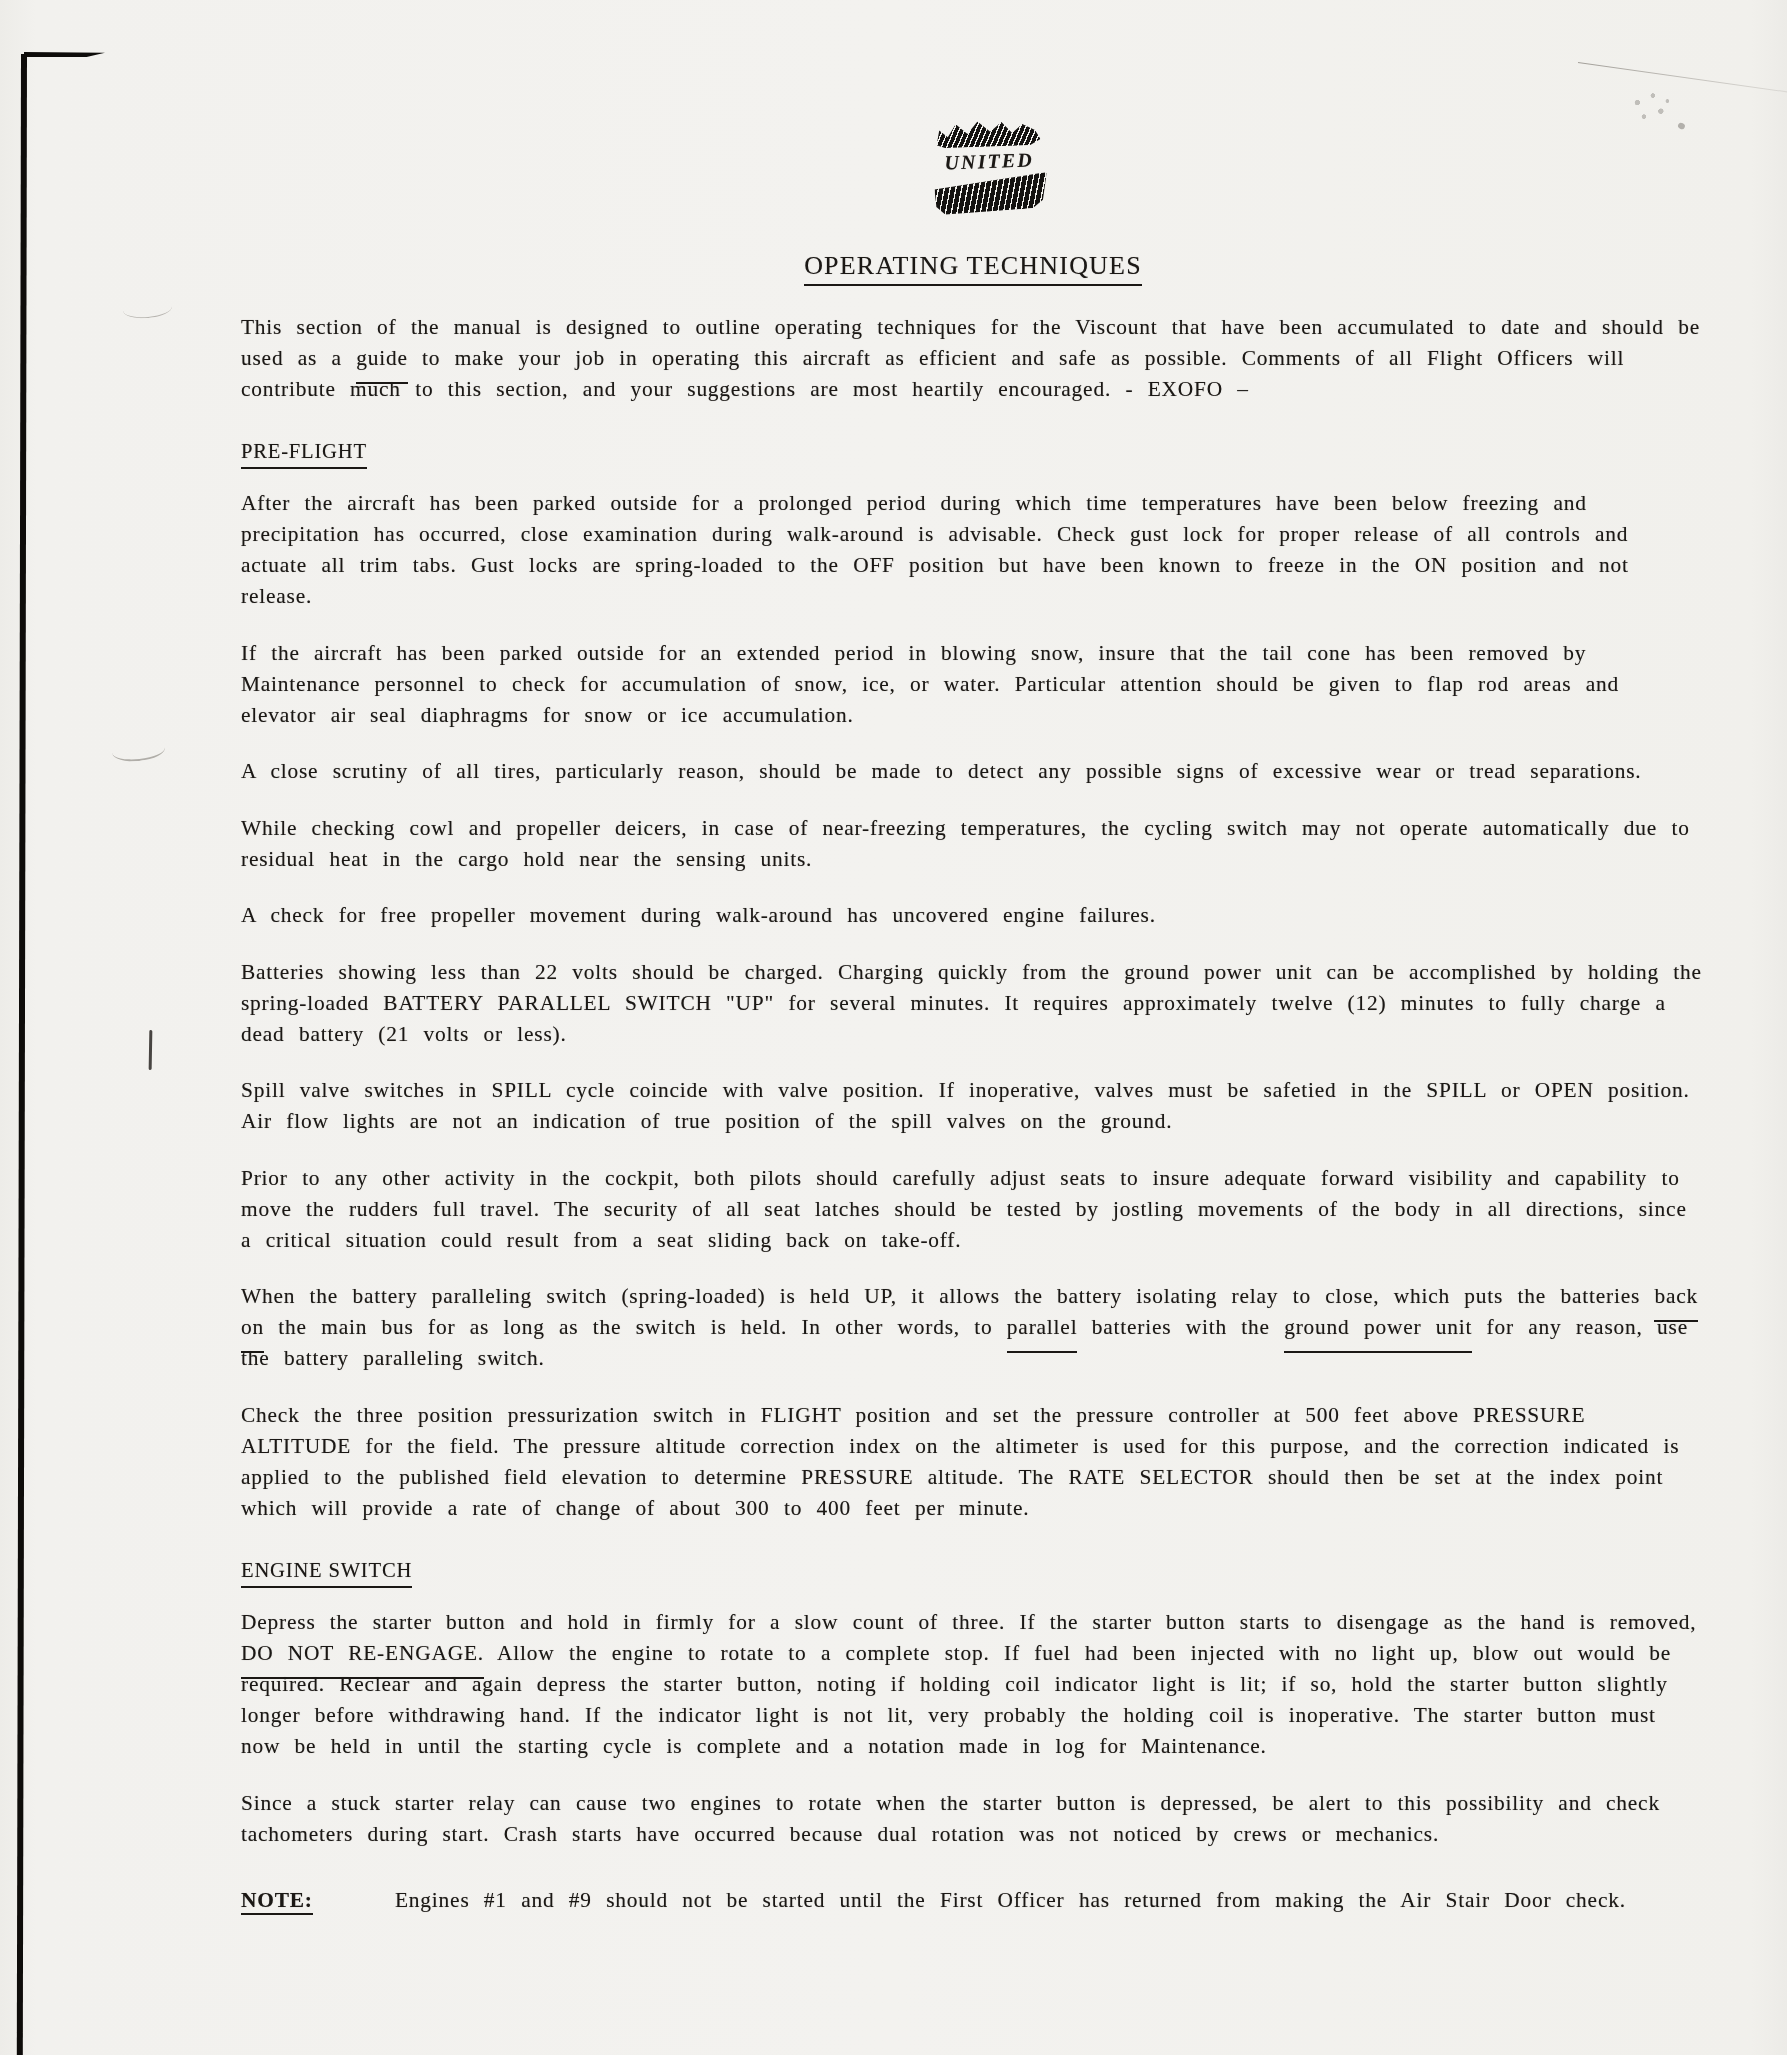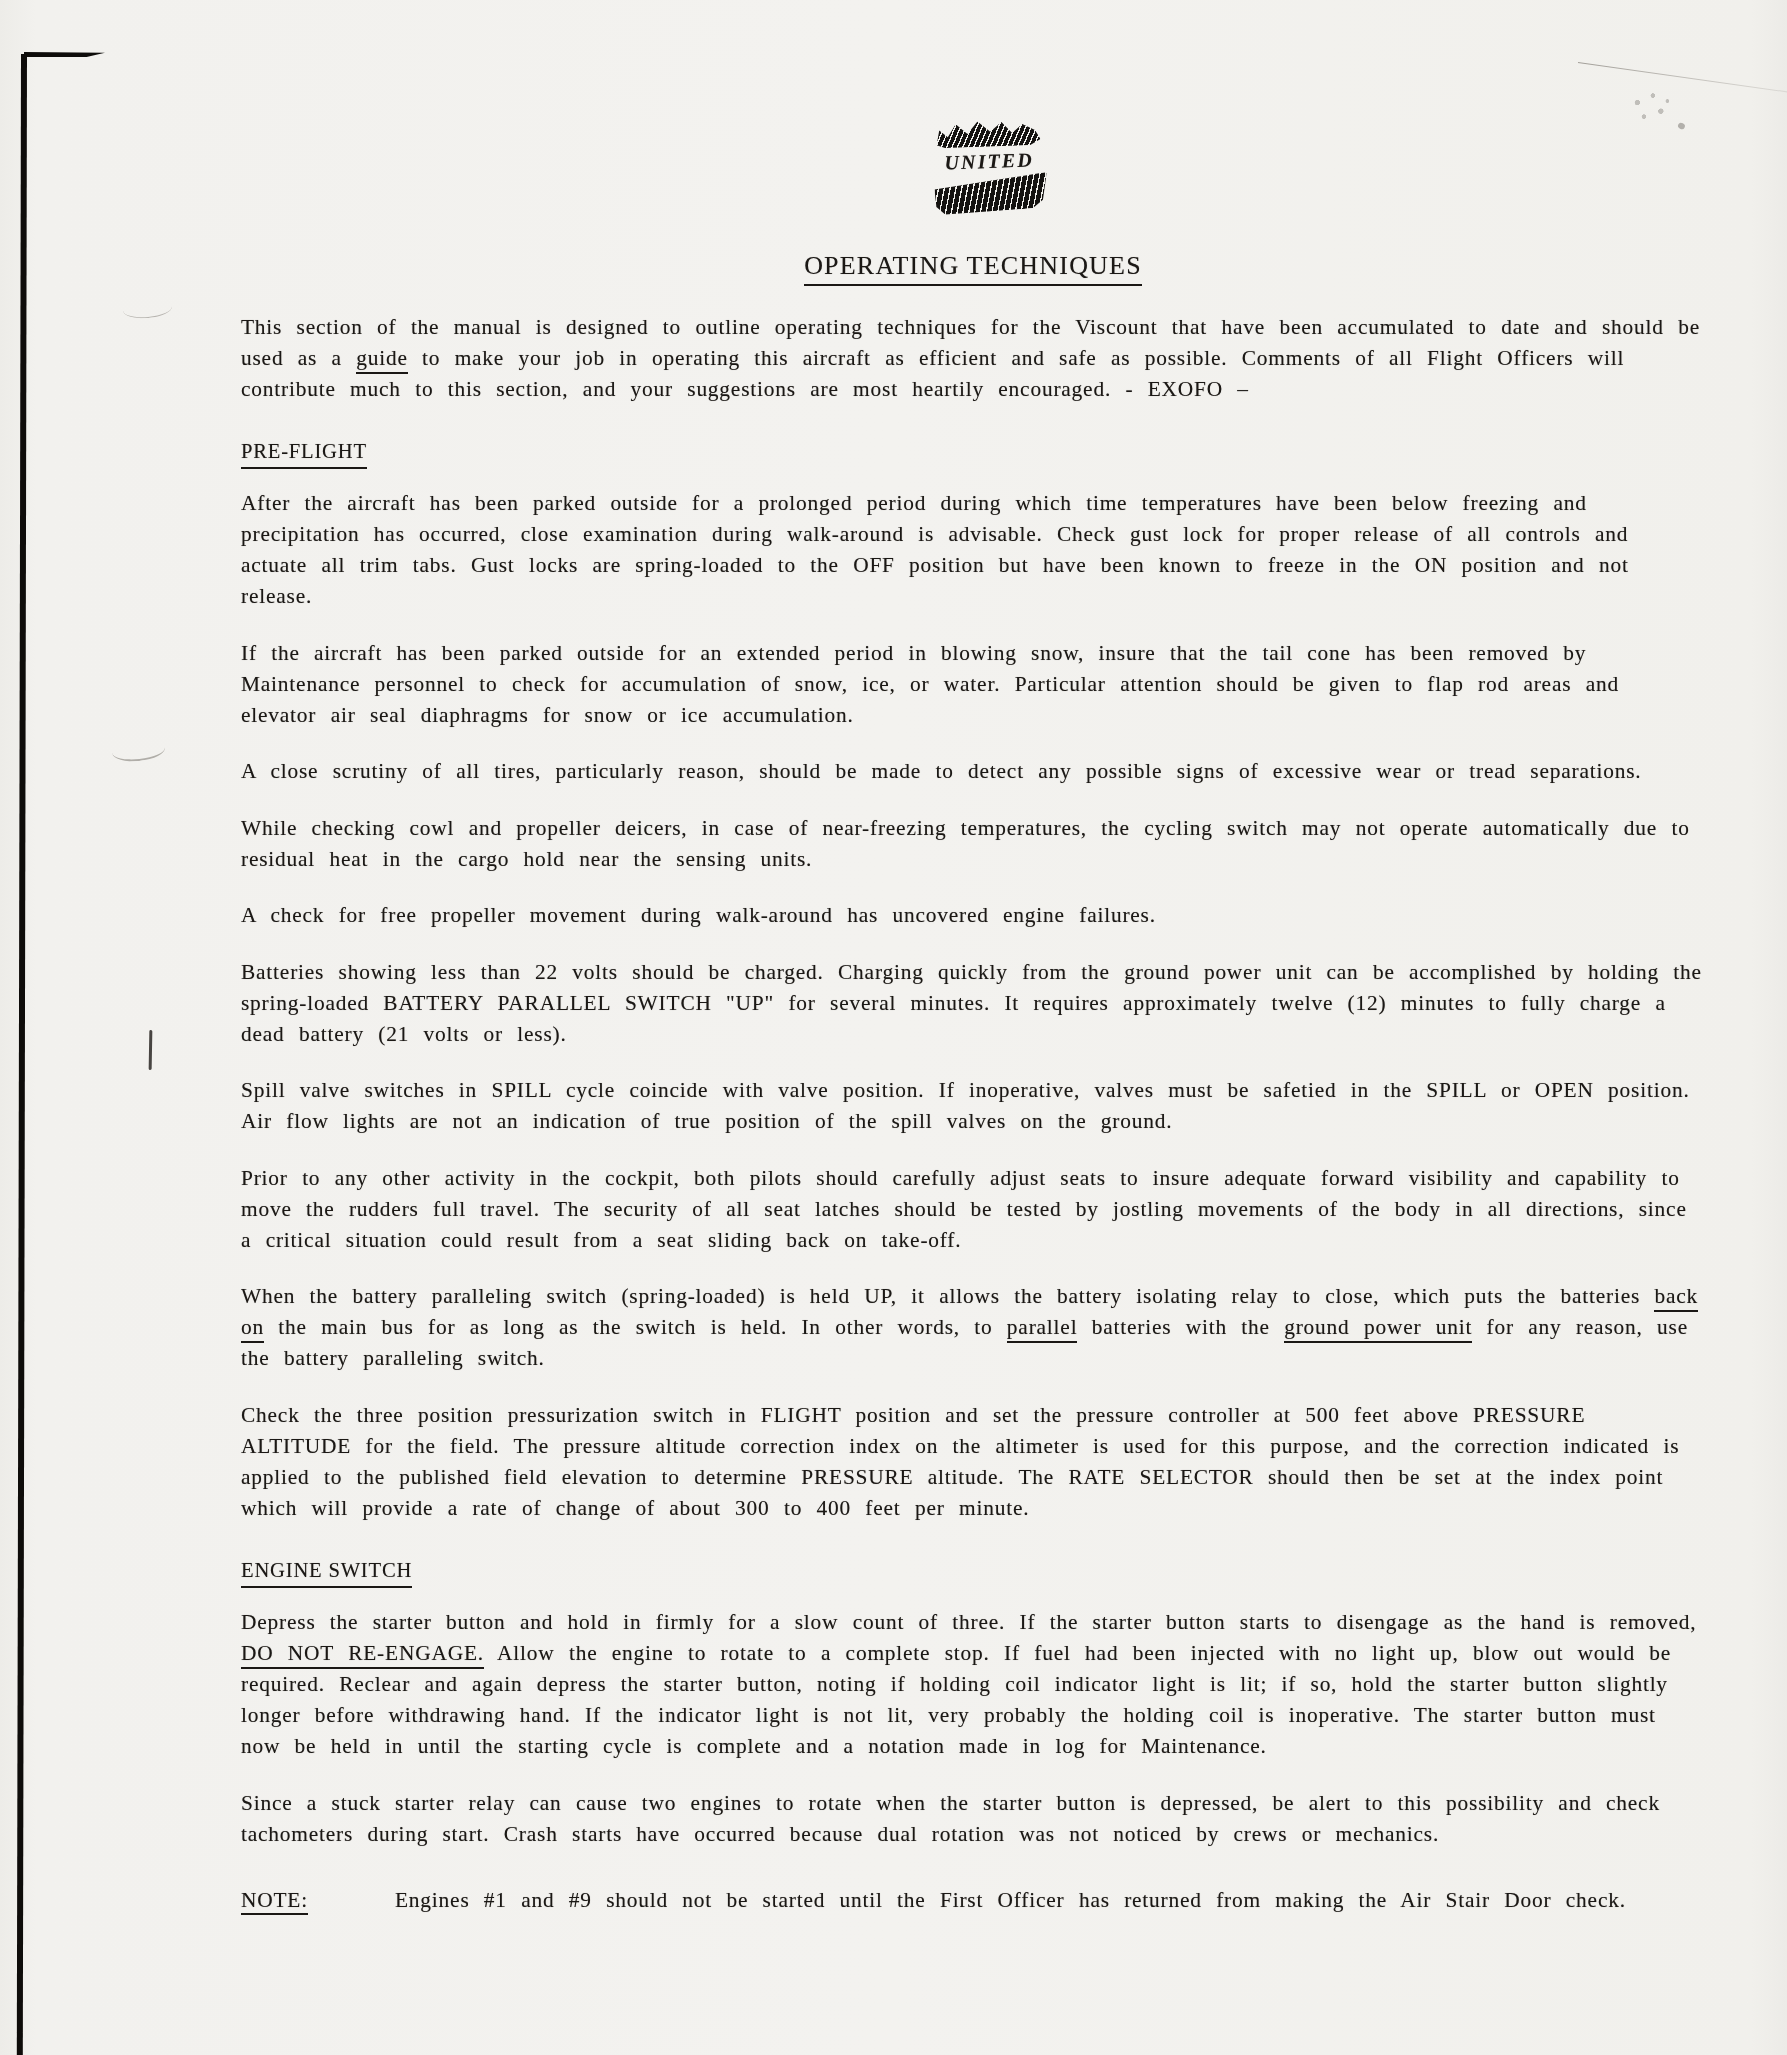--- a/index.html
+++ b/index.html
@@ -26,27 +26,27 @@
     clip-path:polygon(0 22%,100% 0,97% 78%,88% 100%,10% 96%,2% 72%);
     transform:skewX(-6deg) rotate(-3deg);
   }
 
   .title { text-align:center; font-size:26px; letter-spacing:1.2px; margin-top:39px; }
   .title span { border-bottom:2.5px solid currentColor; padding-bottom:4.1px; }
 
   .body-text, .intro { font-size:21.4px; line-height:31px; letter-spacing:0.8px; word-spacing:8.2px; }
   p { margin:25.5px 0 0 0; }
   .intro { margin-top:31px; }
-  .u { border-bottom:2.1px solid currentColor; padding-bottom:2px; }
+  .u { border-bottom:2.1px solid currentColor; padding-bottom:12px; }
 
   .head { font-size:20.6px; font-weight:normal; letter-spacing:0.8px; margin:35px 0 0 0; }
   .head span { border-bottom:2.5px solid currentColor; padding-bottom:5px; }
 
   .note-row { display:flex; margin-top:35px; }
-  .note-label { flex:none; width:154px; }
+  .note-label { flex:none; width:154px;font-weight:bold; }
   .note-label span { border-bottom:2.1px solid currentColor; padding-bottom:1.6px; }
   .note-text { flex:1; }
 
   
   .art { position:absolute; }
   .edge-left { left:21.4px; top:54px; width:6.2px; height:2335px; background:#0e0c0a; transform:rotate(0.12deg); transform-origin:top left; }
   .edge-hook { left:24px; top:52px; width:81px; height:5.3px; background:#0e0c0a; clip-path:polygon(0 0,100% 12%,76% 100%,0 100%); }
   .mark-tick { left:149px; top:1030px; width:3.3px; height:40px; background:#2a2723; opacity:.85; border-radius:1.6px; transform:rotate(1deg); }
   .squiggle1 { left:123px; top:300px; width:49px; height:17.3px; border-bottom:1.6px solid rgba(95,90,82,.40); border-radius:0 0 60% 60%; transform:rotate(-5deg); }
   .squiggle2 { left:112px; top:740px; width:53px; height:19px; border-bottom:2.1px solid rgba(95,90,82,.45); border-radius:0 0 60% 60%; transform:rotate(-6deg); }

